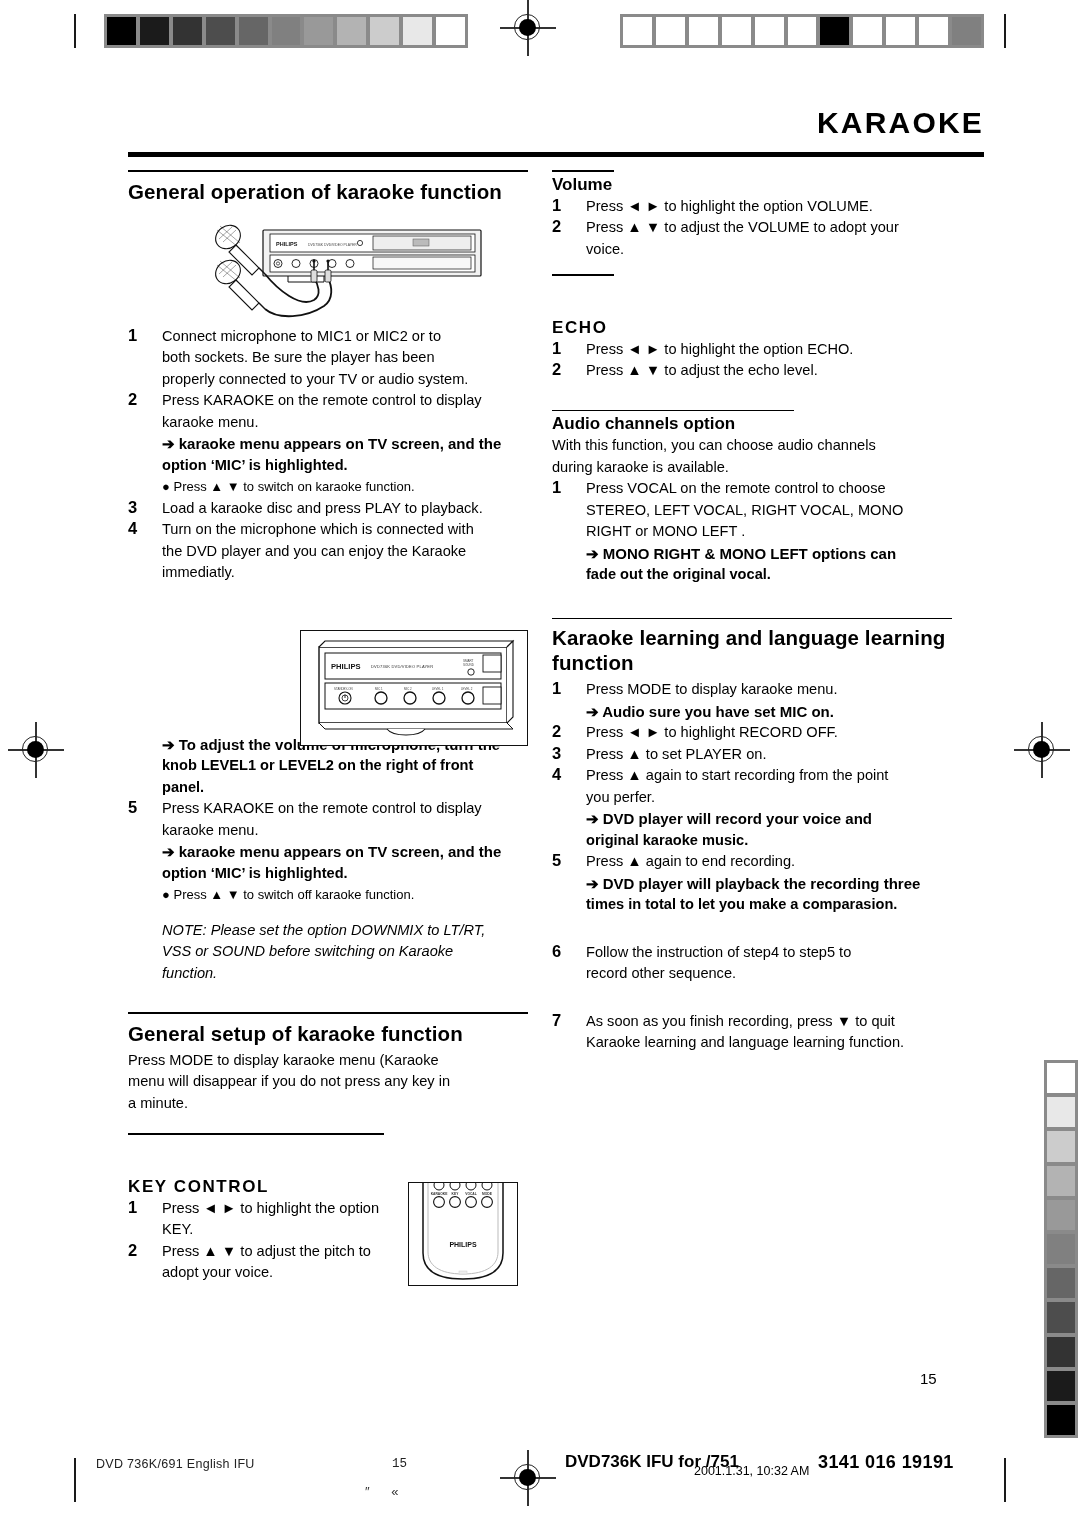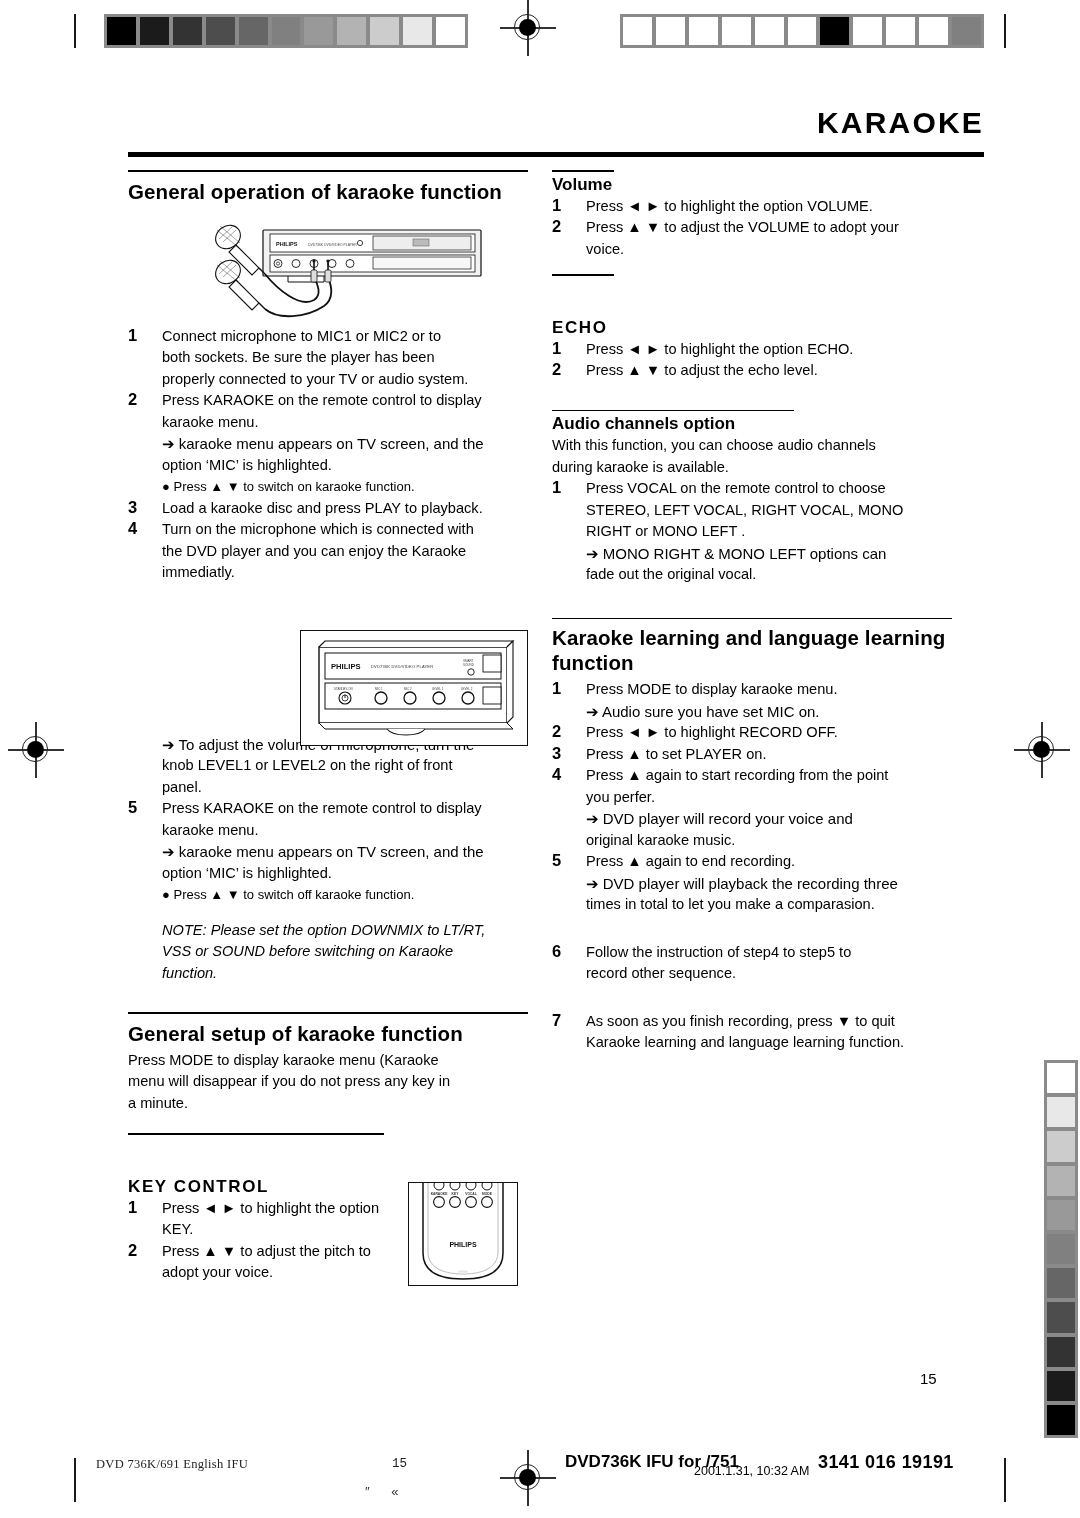--- a/index.html
+++ b/index.html
@@ -104,21 +104,21 @@
   ol.steps > li {
     position: relative;
     padding-left: 34px;
     margin: 0 0 0 0;
   }
   ol.steps > li > .num {
     position: absolute; left: 0; top: -1px;
     font-weight: bold; font-size: 16.5px;
     width: 22px; text-align: left;
   }
-  .arrow-line { padding-left: 34px; }
+  .arrow-line { padding-left: 34px; font-weight: bold; }
   .bullet-line { padding-left: 34px; }
   .gap { height: 14px; }
   .gap-sm { height: 7px; }
 
   .note {
     font-style: italic;
     padding-left: 34px;
     margin-top: 14px;
   }
 
@@ -148,21 +148,21 @@
 
   
   .page-num {
     position: absolute;
     left: 920px; top: 1370px;
     font-size: 15px;
   }
   .foot-left {
     position: absolute;
     left: 96px; top: 1457px;
-    font-family: Liberation Serif, serif;
+    font-family: Liberation Sans, sans-serif;
     font-size: 12.5px;
     color: #222;
     letter-spacing: 0.3px;
   }
   .foot-page {
     position: absolute;
     left: 392px; top: 1457px;
     font-family: "Liberation Mono", monospace;
     font-size: 12.5px;
     color: #222;

